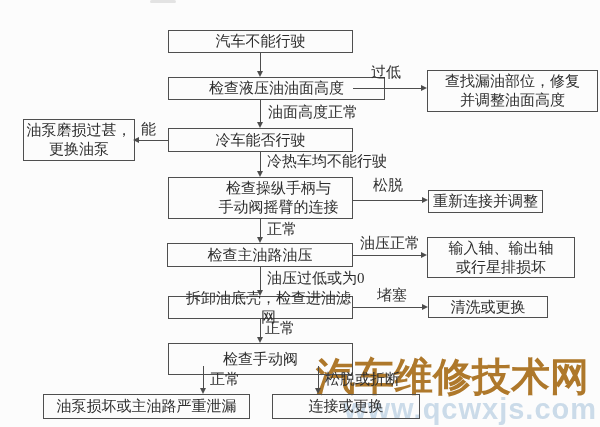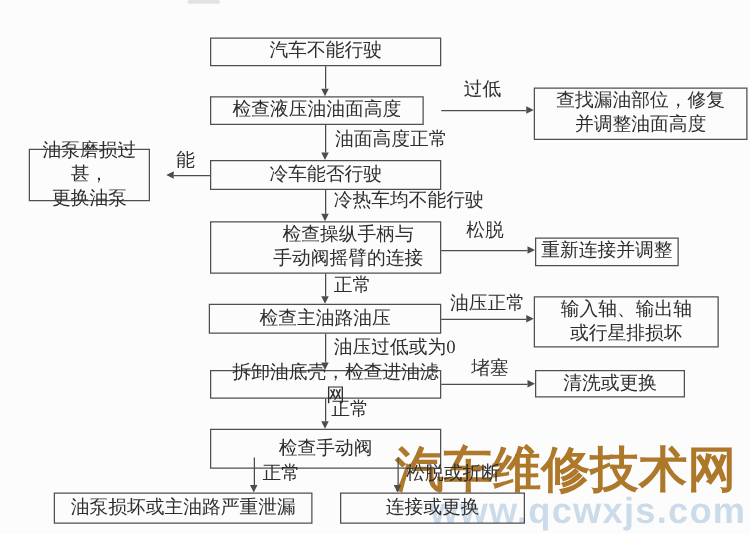--- a/index.html
+++ b/index.html
@@ -34,31 +34,31 @@
 </head>
 <body>
 
 <div class="canvas">
 
   <div class="wm wm-name">汽车维修技术网</div>
   <div class="wm wm-url">www.qcwxjs.com</div>
   <div class="artifact"></div>
 
   <div class="node" style="left:168px;top:30px;width:185px;height:23px;">汽车不能行驶</div>
-  <div class="node" style="left:168px;top:77px;width:171px;height:23px;">检查液压油油面高度</div>
+  <div class="node" style="left:168px;top:77px;width:217px;height:23px;">检查液压油油面高度</div>
   <div class="node" style="left:168px;top:128px;width:185px;height:24px;">冷车能否行驶</div>
   <div class="node" style="left:168px;top:177px;width:185px;height:42px;padding-left:36px;">检查操纵手柄与
 手动阀摇臂的连接</div>
   <div class="node" style="left:167px;top:243px;width:186px;height:24px;">检查主油路油压</div>
   <div class="node" style="left:168px;top:296px;width:185px;height:23px;padding-left:16px;">拆卸油底壳，检查进油滤网</div>
   <div class="node" style="left:168px;top:343px;width:185px;height:32px;">检查手动阀</div>
 
   <div class="node" style="left:427px;top:70px;width:171px;height:42px;">查找漏油部位，修复
 并调整油面高度</div>
-  <div class="node" style="left:23px;top:119px;width:97px;height:42px;">油泵磨损过甚，
+  <div class="node" style="left:23px;top:119px;width:112px;height:42px;">油泵磨损过甚，
 更换油泵</div>
   <div class="node" style="left:428px;top:190px;width:115px;height:23px;">重新连接并调整</div>
   <div class="node" style="left:427px;top:237px;width:148px;height:41px;">输入轴、输出轴
 或行星排损坏</div>
   <div class="node" style="left:428px;top:296px;width:120px;height:22px;">清洗或更换</div>
 
   <div class="node" style="left:43px;top:394px;width:207px;height:25px;">油泵损坏或主油路严重泄漏</div>
   <div class="node" style="left:272px;top:394px;width:148px;height:25px;">连接或更换</div>
 
   <div class="vl" style="left:260px;top:53px;height:18px;"></div>

